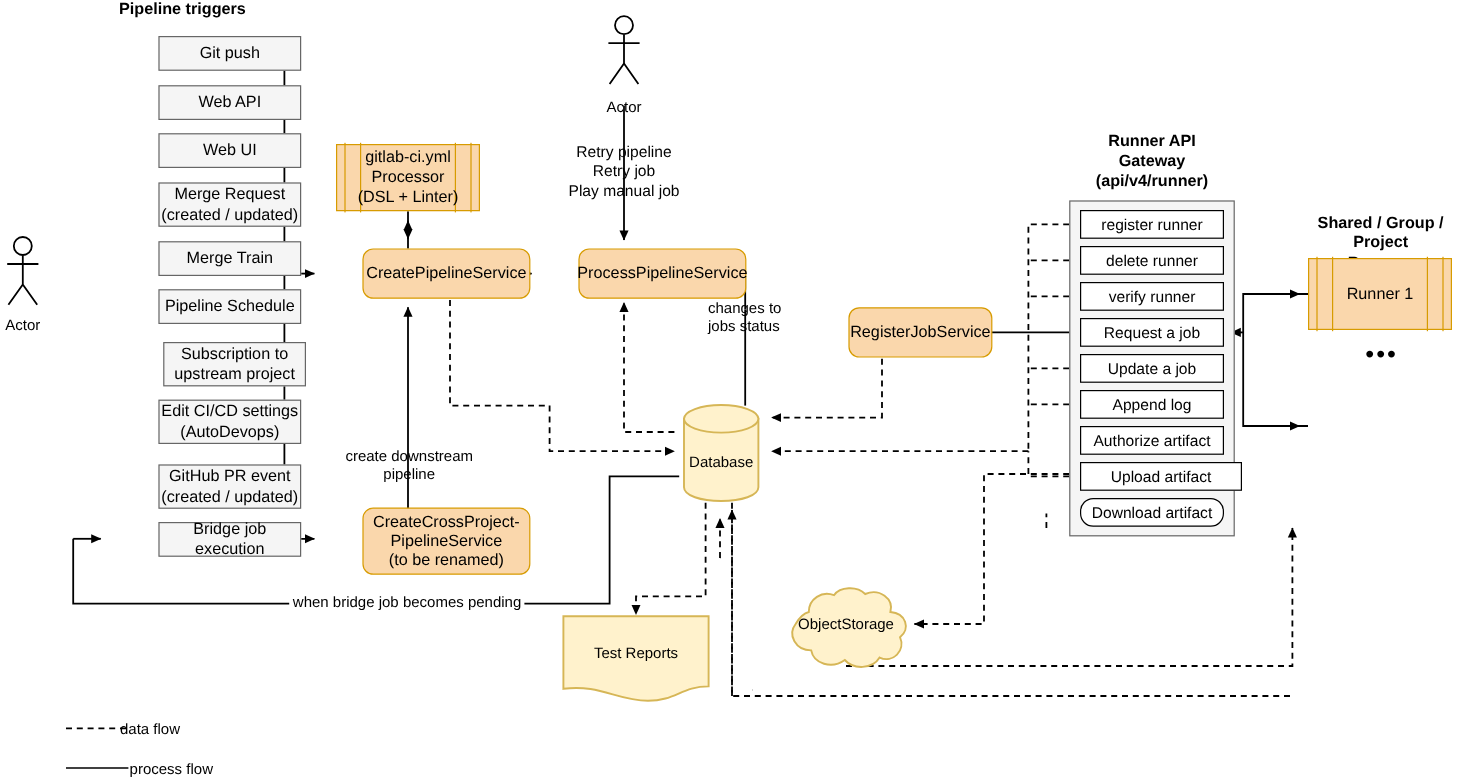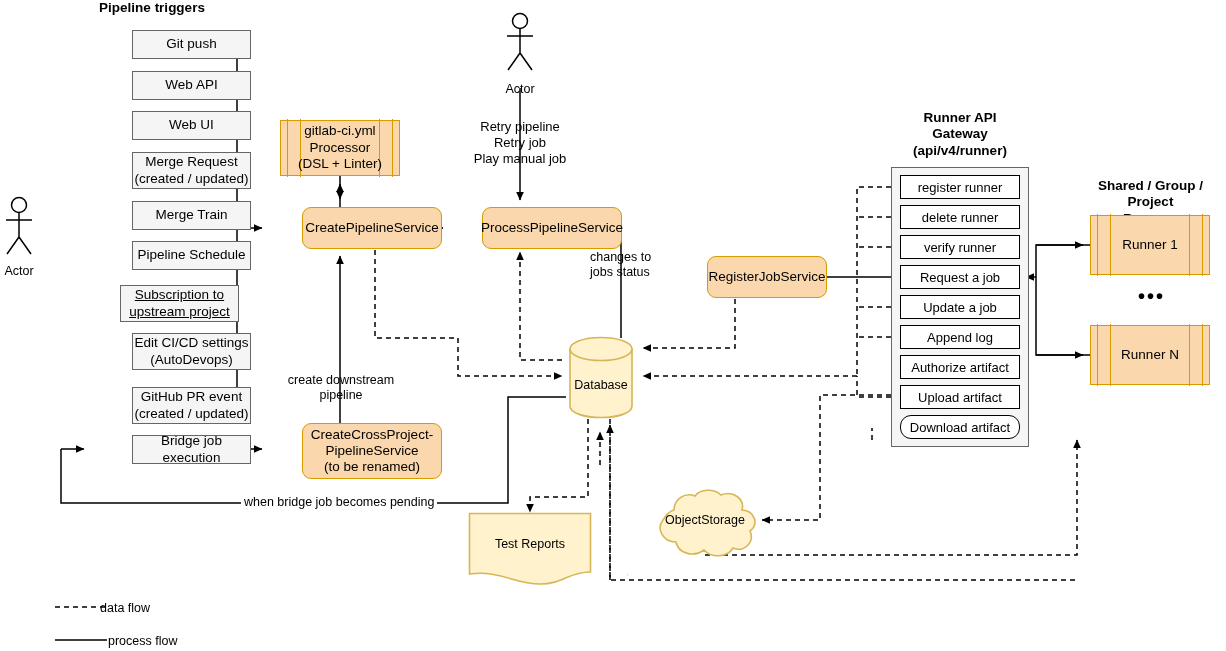--- a/index.html
+++ b/index.html
@@ -155,21 +155,21 @@
   <div class="node trigger" style="left:92px;top:152px;width:119px;height:37px;">
       <span style="white-space:pre-line">Merge Request
 (created / updated)</span>
     </div>
   <div class="node trigger" style="left:92px;top:201px;width:119px;height:29px;">
       <span>Merge Train</span>
     </div>
   <div class="node trigger" style="left:92px;top:241px;width:119px;height:29px;">
       <span>Pipeline Schedule</span>
     </div>
-  <div class="node trigger" style="left:80px;top:285px;width:119px;height:37px;text-decoration:underline;">
+  <div class="node trigger" style="left:96px;top:285px;width:119px;height:37px;">
       <span style="white-space:pre-line">Subscription to
 upstream project</span>
     </div>
   <div class="node trigger" style="left:92px;top:333px;width:119px;height:37px;">
       <span style="white-space:pre-line">Edit CI/CD settings
 (AutoDevops)</span>
     </div>
   <div class="node trigger" style="left:92px;top:387px;width:119px;height:37px;">
       <span style="white-space:pre-line">GitHub PR event
 (created / updated)</span>
@@ -239,34 +239,31 @@
     </div>
   <div class="api" style="left:900px;top:295px;width:120px;height:24px;">
       <span>Update a job</span>
     </div>
   <div class="api" style="left:900px;top:325px;width:120px;height:24px;">
       <span>Append log</span>
     </div>
   <div class="api" style="left:900px;top:355px;width:120px;height:24px;">
       <span>Authorize artifact</span>
     </div>
-  <div class="api" style="left:900px;top:385px;width:120px;height:24px;">
+  <div class="api" style="left:900px;top:385px;width:135px;height:24px;">
       <span>Upload artifact</span>
     </div>
   <div class="api" style="left:900px;top:415px;width:120px;height:24px;border-radius:11px;">
       <span>Download artifact</span>
     </div>
 
   <div class="node comp" style="left:1090px;top:215px;width:120px;height:60px;">
     <span style="position:relative;z-index:2;">Runner 1</span>
   </div>
   <div class="ellipsis" style="left:1138px;top:285px;">•••</div>
-  <div class="node comp" style="left:1090px;top:325px;width:120px;height:60px;">
-    <span style="position:relative;z-index:2;">Runner N</span>
-  </div>
 
   <div class="lbl" style="left:455px;top:119px;width:130px;text-align:center;font-size:13px;white-space:pre-line;">Retry pipeline
 Retry job
 Play manual job</div>
   <div class="lbl" style="left:590px;top:250px;width:80px;text-align:left;font-size:12.5px;white-space:pre-line;">changes to
 jobs status</div>
   <div class="lbl" style="left:276px;top:373px;width:130px;text-align:center;font-size:12.5px;white-space:pre-line;">create downstream
 pipeline</div>
   <div class="lbl" style="left:241px;top:495px;font-size:12.5px;background:#fff;padding:0 3px;">when bridge job becomes pending</div>
 

